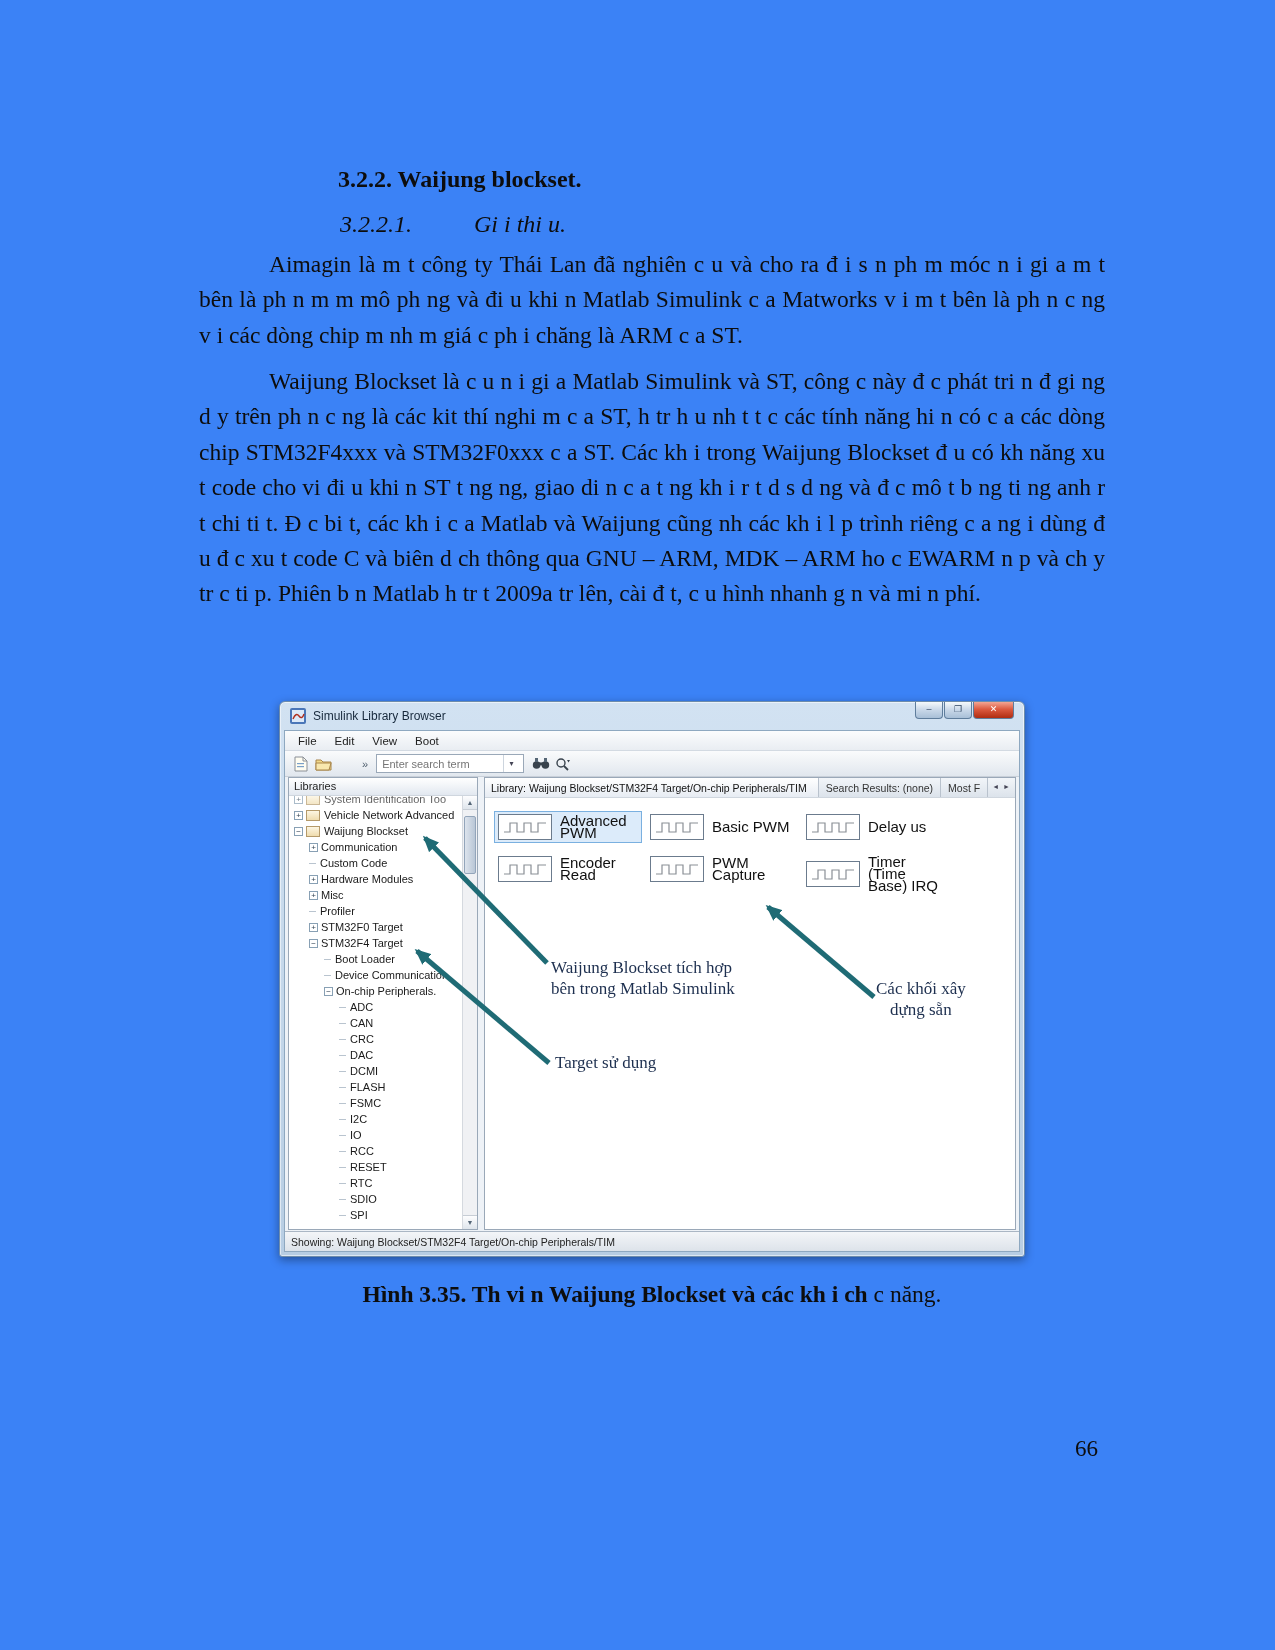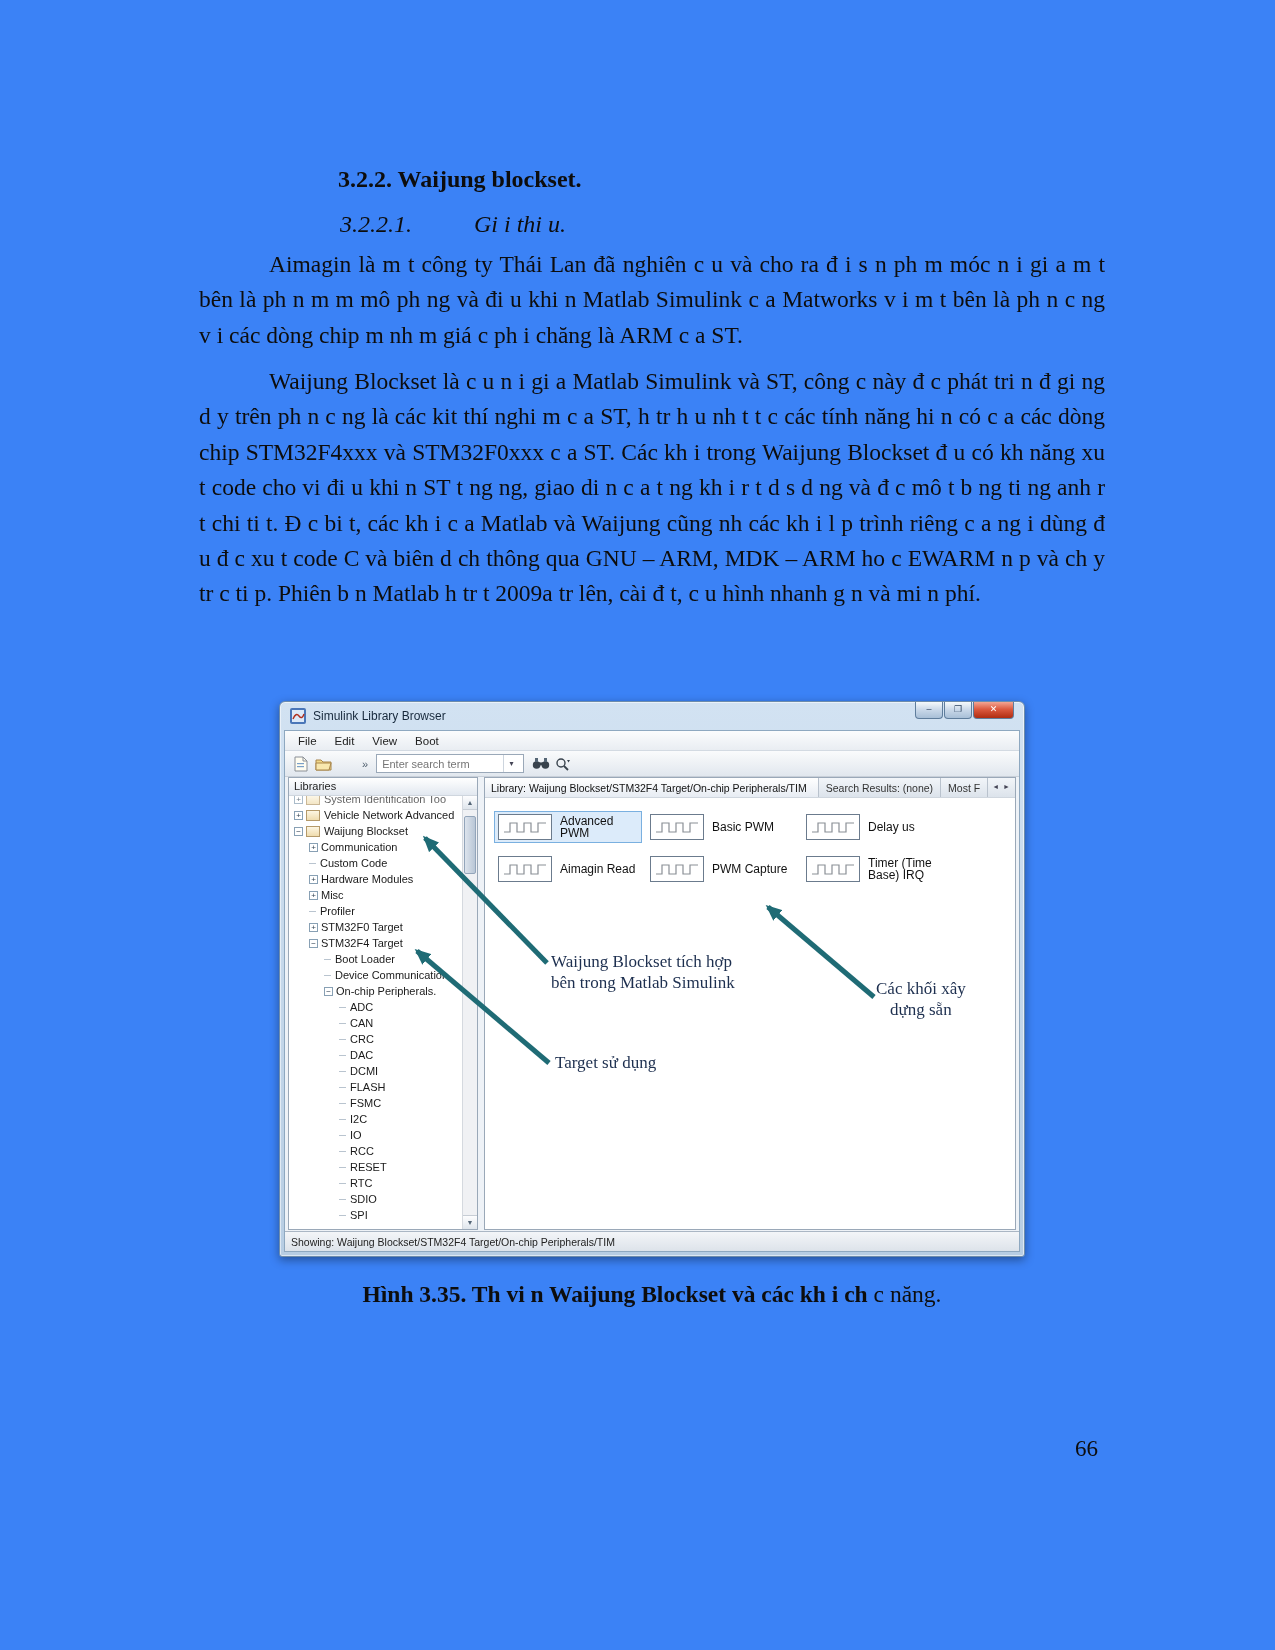--- a/index.html
+++ b/index.html
@@ -83,31 +83,31 @@
          padding:4px 7px 0; color:#333; white-space:nowrap; }
   .tab-arrows { background:linear-gradient(#f2f5f9,#dce3eb); border-left:1px solid #b9c2cd;
                 padding:5px 4px 0; font-size:7px; color:#445; letter-spacing:1px; }
   .blocks { position:absolute; top:20px; left:0; right:0; bottom:0; padding:14px 0 0 10px;
             display:grid; grid-template-columns:152px 156px auto; grid-auto-rows:42px; }
   .block { display:flex; align-items:flex-start; }
   .block-inner { display:flex; align-items:center; padding:2px 3px; }
   .block-inner.selected { background:#dcebfa; outline:1px solid #7ab0e0; }
   .block-icon { width:54px; height:26px; border:1px solid #6b7b8d; background:#fff; flex:none;
                 display:flex; align-items:center; justify-content:center; }
-  .block-label { font-size:12px; margin-left:8px; color:#111; width:78px; line-height:12px; }
+  .block-label { font-size:15px; margin-left:8px; color:#111; width:78px; line-height:12px; }
 
   .statusbar { position:absolute; left:0; right:0; bottom:0; height:20px;
                background:linear-gradient(#f3f5f8,#dde3ea); border-top:1px solid #aab6c4;
                font-size:10.5px; padding:4px 0 0 6px; color:#222; }
 
   
   .arrows { position:absolute; inset:0; pointer-events:none; z-index:5; }
   .annotation { position:absolute; z-index:6; font-family:"Liberation Serif", serif;
                 font-size:17px; color:#1d2f4f; line-height:21px; white-space:pre-line; }
-  #ann-integrated { left:272px; top:250px; }
+  #ann-integrated { left:272px; top:256px; }
   #ann-prebuilt  { left:597px; top:277px; text-align:center; }
   #ann-target    { left:276px; top:351px; }
 </style>
 </head>
 <body>
 
 <div class="page">
 
   <div class="heading">3.2.2.  Waijung blockset.</div>
 
@@ -346,21 +346,21 @@
                     <span class="block-label">Delay us</span>
                   </span>
                 </div>
                 <div class="block">
                   <span class="block-inner">
                     <span class="block-icon">
                       <svg width="46" height="18" viewBox="0 0 46 18">
                         <polyline points="2,14 8,14 8,5 15,5 15,14 22,14 22,5 29,5 29,14 36,14 36,5 44,5" fill="none" stroke="#8a8f96" stroke-width="1.2"></polyline>
                       </svg>
                     </span>
-                    <span class="block-label">Aimagin Read</span>
+                    <span class="block-label">Encoder Read</span>
                   </span>
                 </div>
                 <div class="block">
                   <span class="block-inner">
                     <span class="block-icon">
                       <svg width="46" height="18" viewBox="0 0 46 18">
                         <polyline points="2,14 8,14 8,5 15,5 15,14 22,14 22,5 29,5 29,14 36,14 36,5 44,5" fill="none" stroke="#8a8f96" stroke-width="1.2"></polyline>
                       </svg>
                     </span>
                     <span class="block-label">PWM Capture</span>

